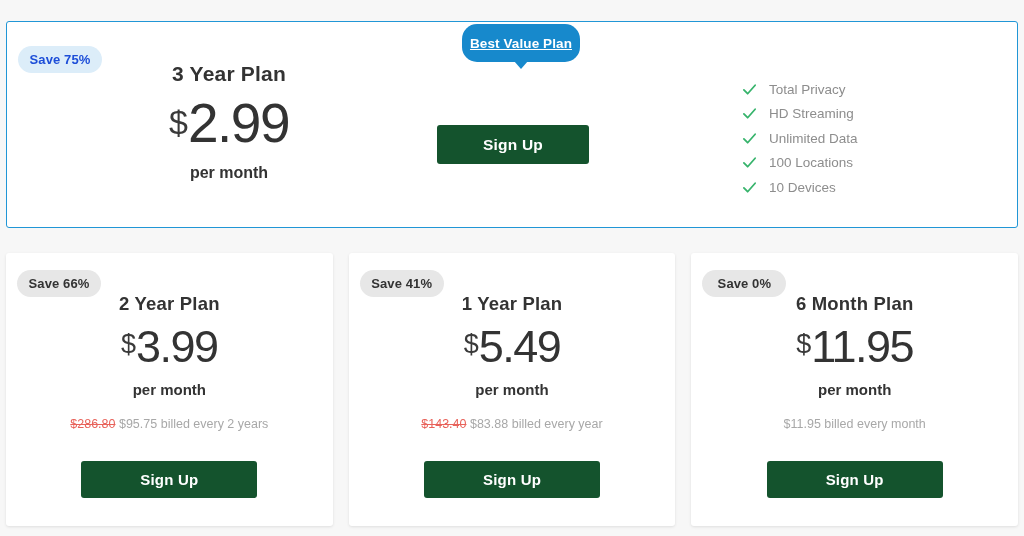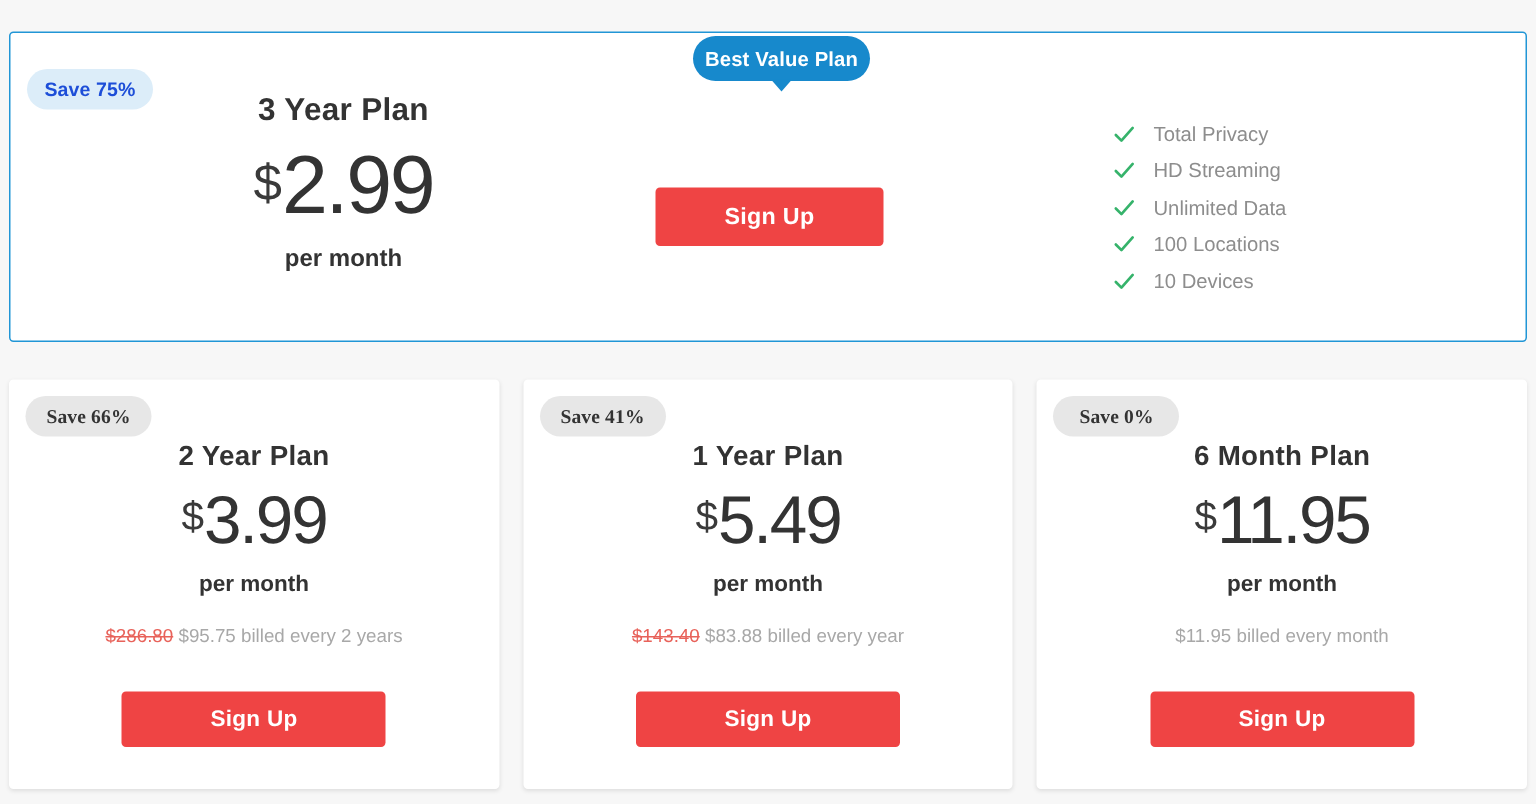--- a/index.html
+++ b/index.html
@@ -27,31 +27,32 @@
     height: 207px;
     background: #ffffff;
     border: 1px solid #2196d6;
     border-radius: 3px;
   }
   .best-value-badge {
     position: absolute;
     left: 455px;
     top: 2px;
     width: 118px;
-    height: 30px;
+    height: 38px;
     background: #1789cc;
     border-radius: 15px;
     color: #ffffff;
     font-size: 13.5px;
     font-weight: 600;
     letter-spacing: 0.1px;
     display: flex;
     align-items: center;
     justify-content: center;
     z-index: 5;
+    text-decoration: underline;
   }
   .best-value-badge::after {
     content: "";
     position: absolute;
     bottom: -7px;
     left: 50%;
     margin-left: -7px;
     width: 0; height: 0;
     border-left: 7px solid transparent;
     border-right: 7px solid transparent;
@@ -118,21 +119,21 @@
     color: #a8a8a8;
     white-space: nowrap;
   }
   .billing .old-price {
     color: #e8625a;
     text-decoration: line-through;
   }
   .featured-left .billing { margin-top: 21px; }
 
   .signup-btn {
-    background: #ef4444;
+    background: #14532d;
     color: #ffffff;
     font-weight: bold;
     border: none;
     border-radius: 3px;
     cursor: pointer;
     font-family: "Liberation Sans", sans-serif;
     letter-spacing: 0.2px;
   }
   .featured-signup {
     position: absolute;
@@ -177,26 +178,25 @@
   }
   .plan-card {
     position: relative;
     flex: 1;
     background: #ffffff;
     border-radius: 3px;
     box-shadow: 0 1px 3px rgba(0,0,0,0.10);
   }
   .save-badge.plain {
     left: 11px;
-    top: 11px;
+    top: 17px;
     width: 84px;
     height: 27px;
     background: #e7e7e7;
     color: #333333;
-    font-family: Liberation Serif, serif;
   }
   .card-body {
     position: absolute;
     left: 0;
     top: 40px;
     width: 100%;
     text-align: center;
   }
   .plan-card .plan-title { font-size: 18.5px; }
   .plan-card .price-row { margin-top: 9px; }

